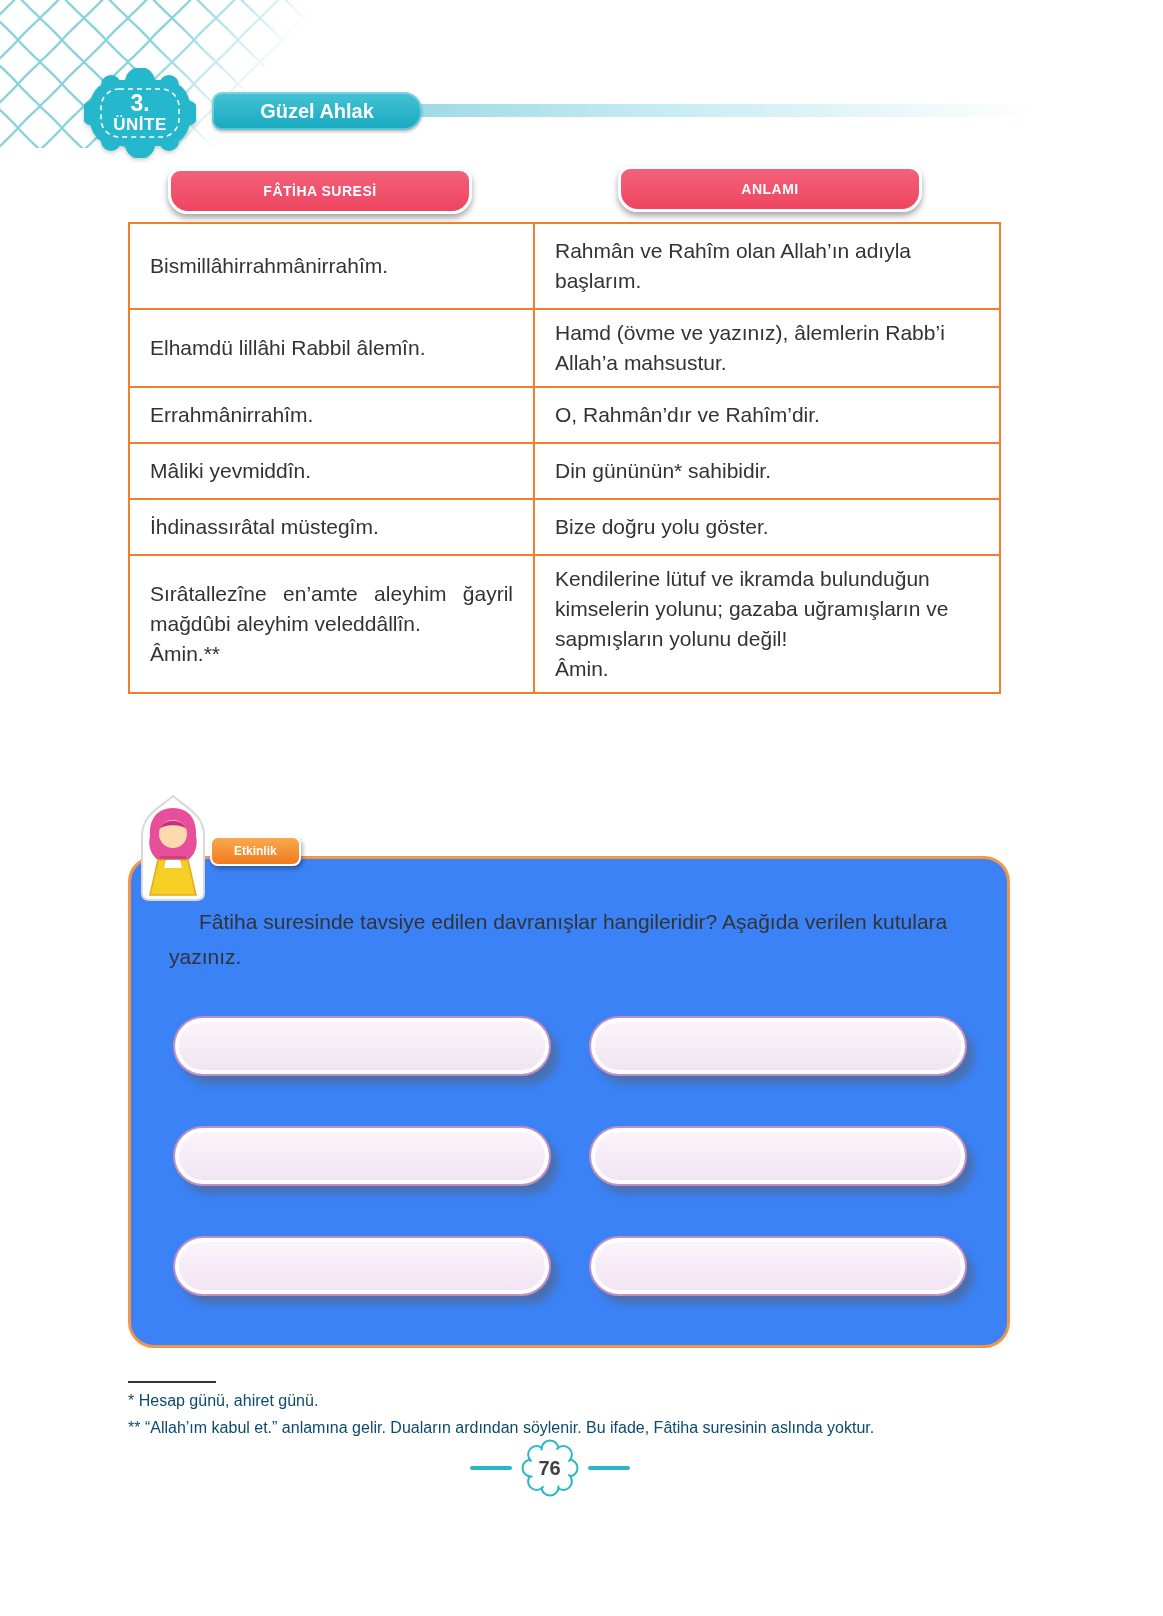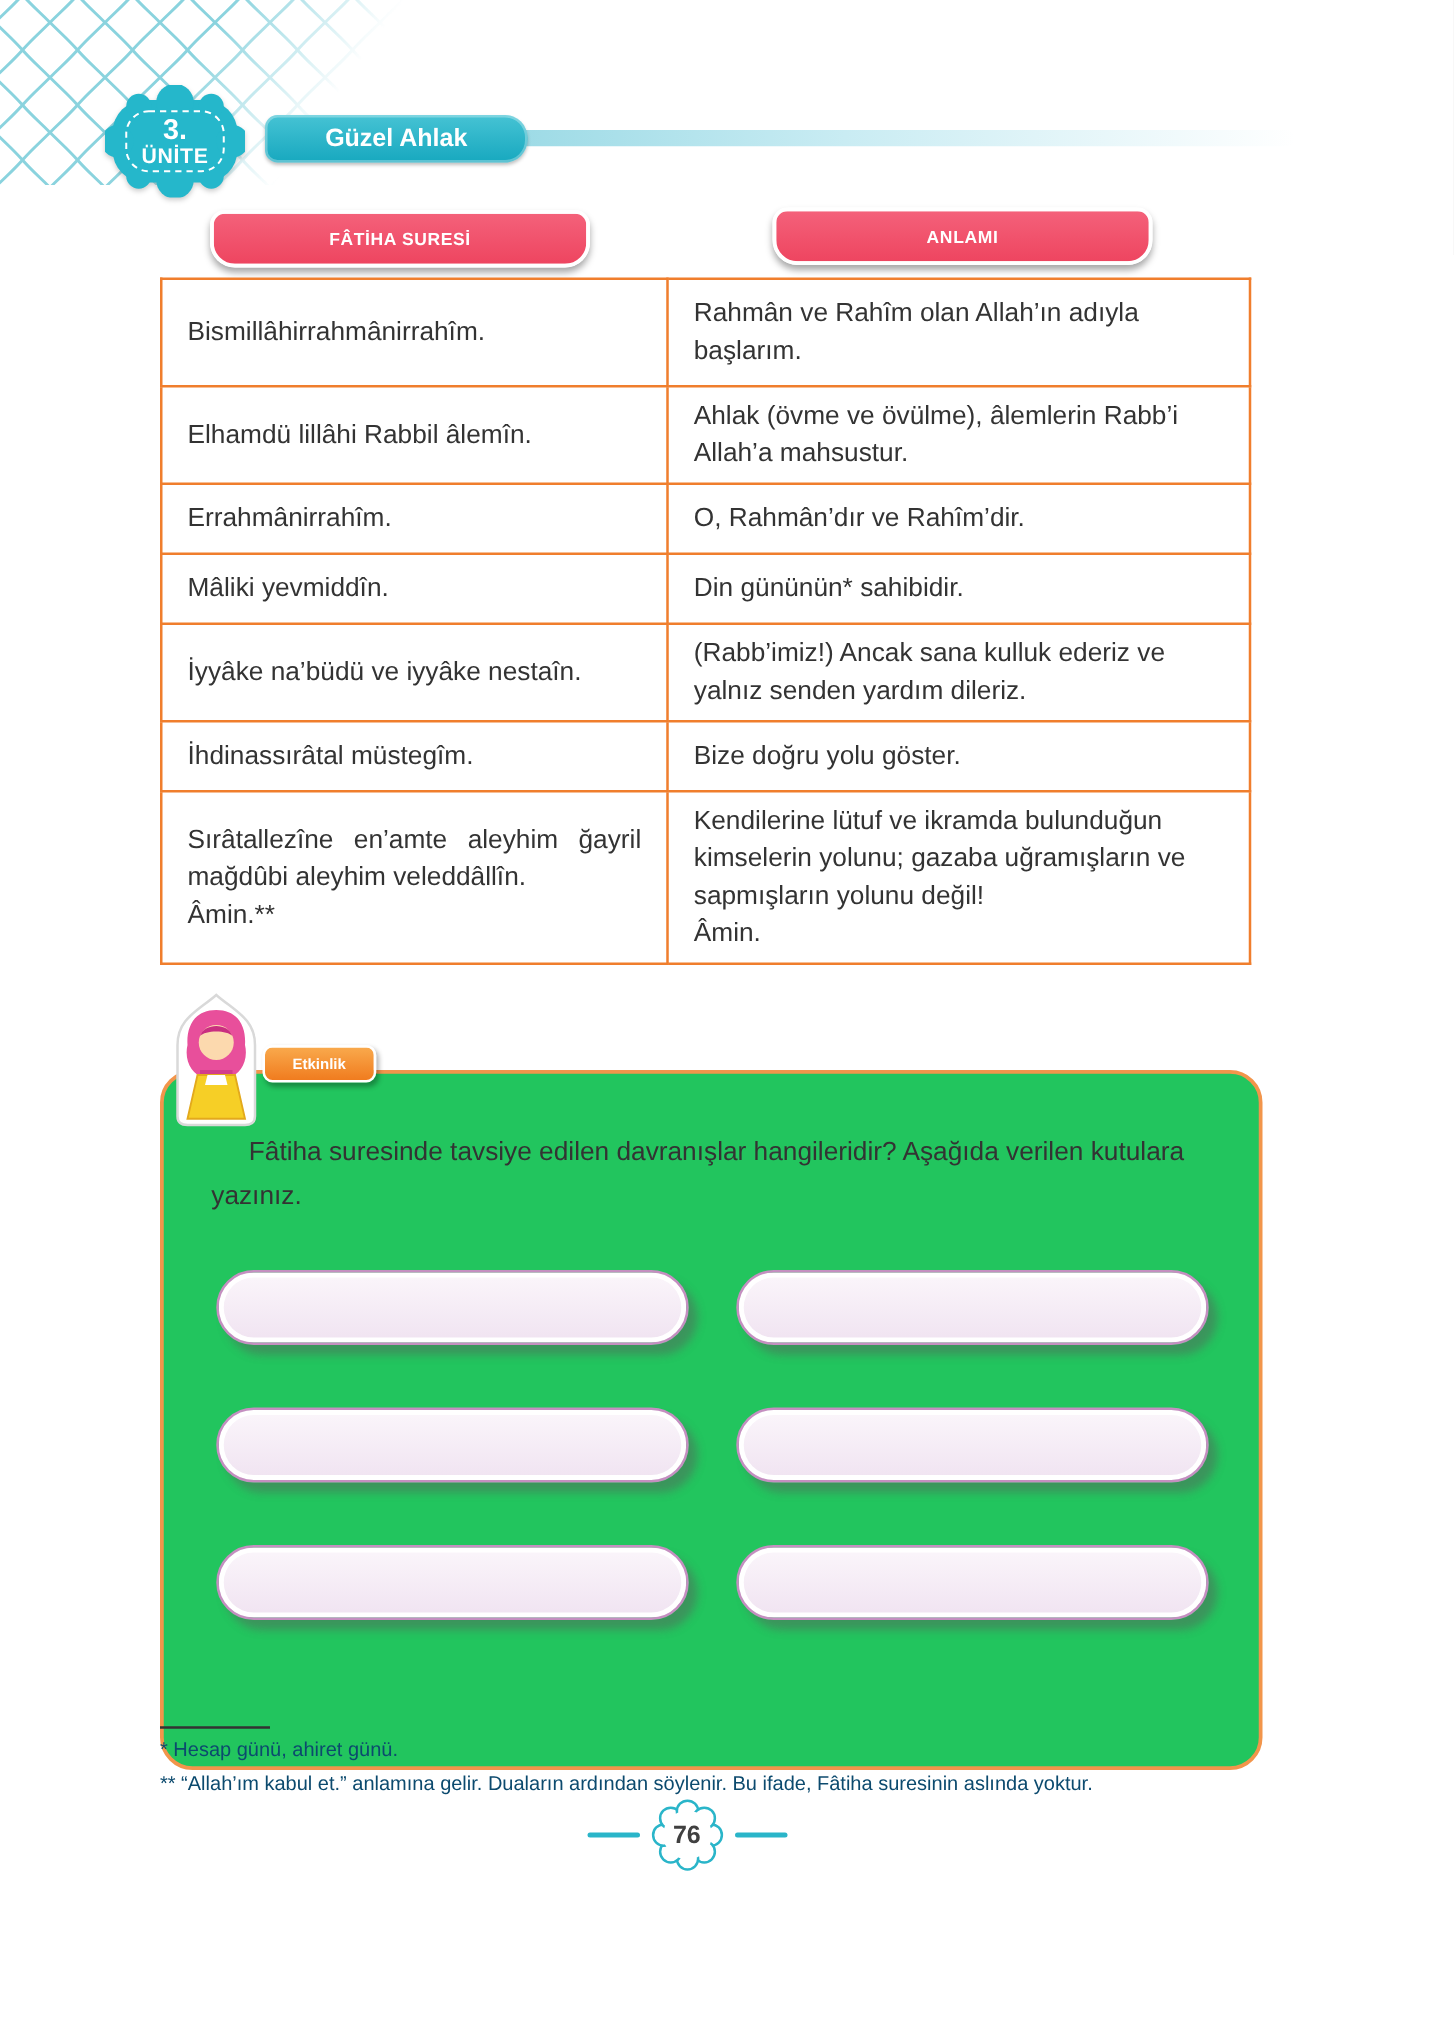--- a/index.html
+++ b/index.html
@@ -39,22 +39,22 @@
     vertical-align:middle; line-height:1.43; white-space:pre-line; background:#fff; }
   .sura-table col.c1 { width:46.5%; }
   .sura-table col.c2 { width:53.5%; }
   .sura-table tr.h86  { height:86px;padding-left:16px; }
   .sura-table tr.h76  { height:76px; }
   .sura-table tr.h56  { height:56px; }
   .sura-table tr.h136 { height:136px; }
   td.justify { text-align:justify; }
 
   
-  .activity-box { position:absolute; left:128px; top:856px; width:882px; height:560px;
-    background:#22c55e; border:3px solid #f2954b; border-radius:26px; }
+  .activity-box { position:absolute; left:128px; top:856px; width:882px; height:492px;
+    background:#3b82f6; border:3px solid #f2954b; border-radius:26px; }
   .activity-prompt { margin:46px 34px 0 38px; font-size:21px; line-height:1.65; color:#333; text-indent:30px; }
   .answer-grid { margin:42px 40px 0 42px; display:grid; grid-template-columns:1fr 1fr; column-gap:38px; row-gap:50px; }
   .answer-box { height:60px; border:2px solid #c48fc0; border-radius:30px;
     background:linear-gradient(180deg,#fbf6fb,#f0e3f1);
     box-shadow:inset 0 0 0 4px #fff, 7px 8px 7px rgba(90,90,90,.45); }
   .girl { position:absolute; left:130px; top:794px; width:86px; height:108px; z-index:3; }
   .etkinlik-banner { position:absolute; left:210px; top:836px; z-index:4; padding:6px 22px;
     background:linear-gradient(180deg,#f9a94c,#f07c1f); border:2px solid #fff; border-radius:8px;
     box-shadow:2px 3px 4px rgba(0,0,0,.3); color:#fff; font-weight:bold; font-size:12px; }
 
@@ -124,33 +124,29 @@
         <col class="c1">
         <col class="c2">
       </colgroup>
     <tbody>
       <tr class="h86">
         <td>Bismillâhirrahmânirrahîm.</td>
         <td>Rahmân ve Rahîm olan Allah’ın adıyla başlarım.</td>
       </tr>
       <tr class="h76">
         <td>Elhamdü lillâhi Rabbil âlemîn.</td>
-        <td>Ahlak (övme ve övülme), âlemlerin Rabb’i Allah’a mahsustur.</td>
+        <td>Hamd (övme ve yazınız), âlemlerin Rabb’i Allah’a mahsustur.</td>
       </tr>
       <tr class="h56">
         <td>Errahmânirrahîm.</td>
         <td>O, Rahmân’dır ve Rahîm’dir.</td>
       </tr>
       <tr class="h56">
         <td>Mâliki yevmiddîn.</td>
         <td>Din gününün* sahibidir.</td>
-      </tr>
-      <tr class="h76">
-        <td>İyyâke na’büdü ve iyyâke nestaîn.</td>
-        <td>(Rabb’imiz!) Ancak sana kulluk ederiz ve yalnız senden yardım dileriz.</td>
       </tr>
       <tr class="h56">
         <td>İhdinassırâtal müstegîm.</td>
         <td>Bize doğru yolu göster.</td>
       </tr>
       <tr class="h136">
         <td class="justify">Sırâtallezîne en’amte aleyhim ğayril mağdûbi aleyhim veleddâllîn.
 Âmin.**</td>
         <td>Kendilerine lütuf ve ikramda bulunduğun kimselerin yolunu; gazaba uğramışların ve sapmışların yolunu değil!
 Âmin.</td>

